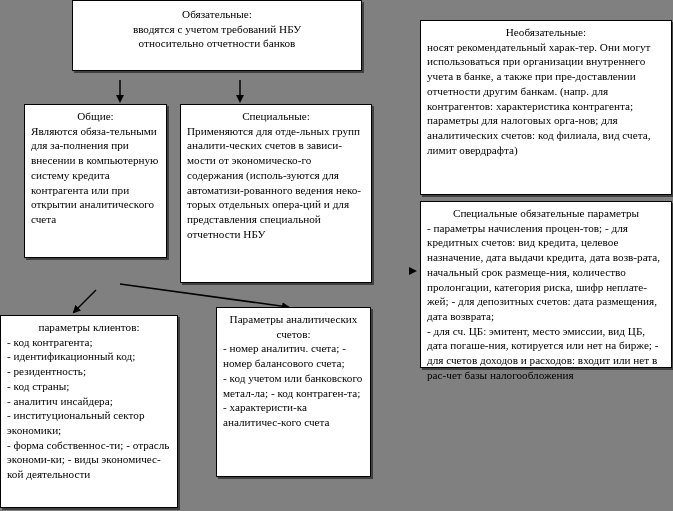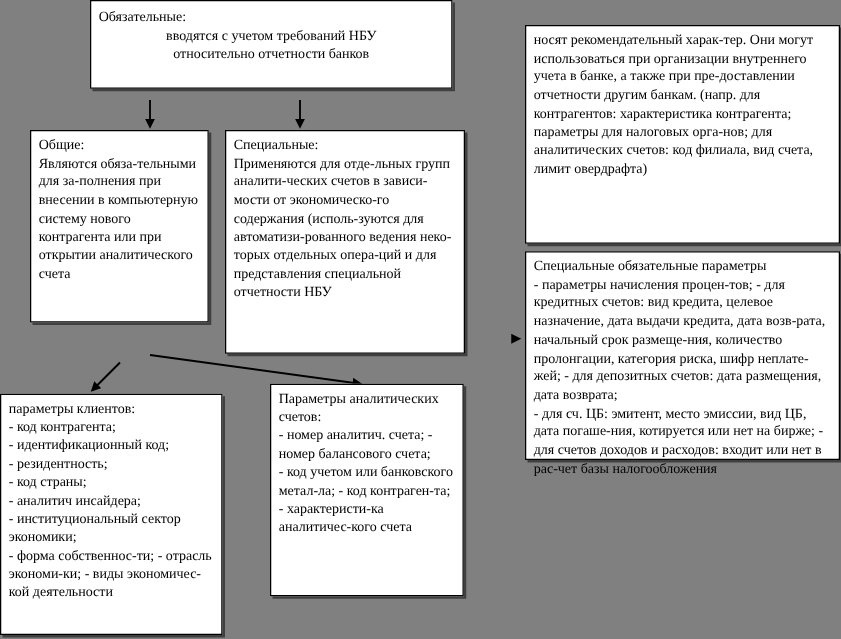--- a/index.html
+++ b/index.html
@@ -10,21 +10,21 @@
       color: #000;
     }
     .box {
       position: absolute; background: #fff;
       border: 1px solid #000;
       box-shadow: 2px 2px 0 #404040;
       box-sizing: border-box;
       font-size: 11.2px; line-height: 14.7px;
       padding: 4px 6px;
     }
-    .box .title { text-align: left; display: block; }
+    .box .title { text-align: center; display: block; }
     .box .body { display: block; }
     .center { text-align: center; }
     svg.arrows { position: absolute; left: 0; top: 0; pointer-events: none; }
   </style>
 </head>
 <body>
 
 <svg class="arrows" width="673" height="511">
   <defs>
     <marker id="ah" markerWidth="8" markerHeight="8" refX="6" refY="4" orient="auto" markerUnits="userSpaceOnUse">
@@ -39,29 +39,30 @@
 </svg>
 
 <div class="box center" style="left:72px; top:0px; width:290px; height:71px; padding-top:6px;">
   <span class="title">Обязательные:</span>
   <span class="body">вводятся с учетом требований НБУ</span>
   <span class="body">относительно отчетности банков</span>
 </div>
 
 <div class="box" style="left:24px; top:104px; width:143px; height:154px;">
   <span class="title">Общие:</span>
-  <span class="body">Являются обяза-тельными для за-полнения при внесении в компьютерную систему нового контрагента или при открытии аналитического счета</span>
+  <span class="body">Являются обяза-тельными для за-полнения при внесении в компьютерную систему кредита контрагента или при открытии аналитического счета</span>
 </div>
 
 <div class="box" style="left:180px; top:104px; width:192px; height:179px;">
   <span class="title">Специальные:</span>
   <span class="body">Применяются для отде-льных групп аналити-ческих счетов в зависи-мости от экономическо-го содержания (исполь-зуются для автоматизи-рованного ведения неко-торых отдельных опера-ций и для представления специальной отчетности НБУ</span>
 </div>
 
 <div class="box" style="left:420px; top:20px; width:252px; height:175px;">
+  <span class="title">Необязательные:</span>
   <span class="body">носят рекомендательный харак-тер. Они могут использоваться при организации внутреннего учета в банке, а также при пре-доставлении отчетности другим банкам. (напр. для контрагентов: характеристика контрагента; параметры для налоговых орга-нов; для аналитических счетов: код филиала, вид счета, лимит овердрафта)</span>
 </div>
 
 <div class="box" style="left:420px; top:201px; width:252px; height:167px;font-family:Liberation Serif, serif;">
   <span class="title">Специальные обязательные параметры</span>
   <span class="body">- параметры начисления процен-тов;  - для кредитных счетов: вид кредита, целевое назначение, дата выдачи кредита, дата возв-рата, начальный срок размеще-ния, количество пролонгации, категория риска, шифр неплате-жей; - для депозитных счетов: дата размещения, дата возврата;</span>
   <span class="body">- для сч. ЦБ: эмитент, место эмиссии, вид ЦБ, дата погаше-ния, котируется или нет на бирже; - для счетов доходов и расходов: входит или нет в рас-чет базы налогообложения</span>
 </div>
 
 <div class="box" style="left:0px; top:315px; width:178px; height:193px;">

